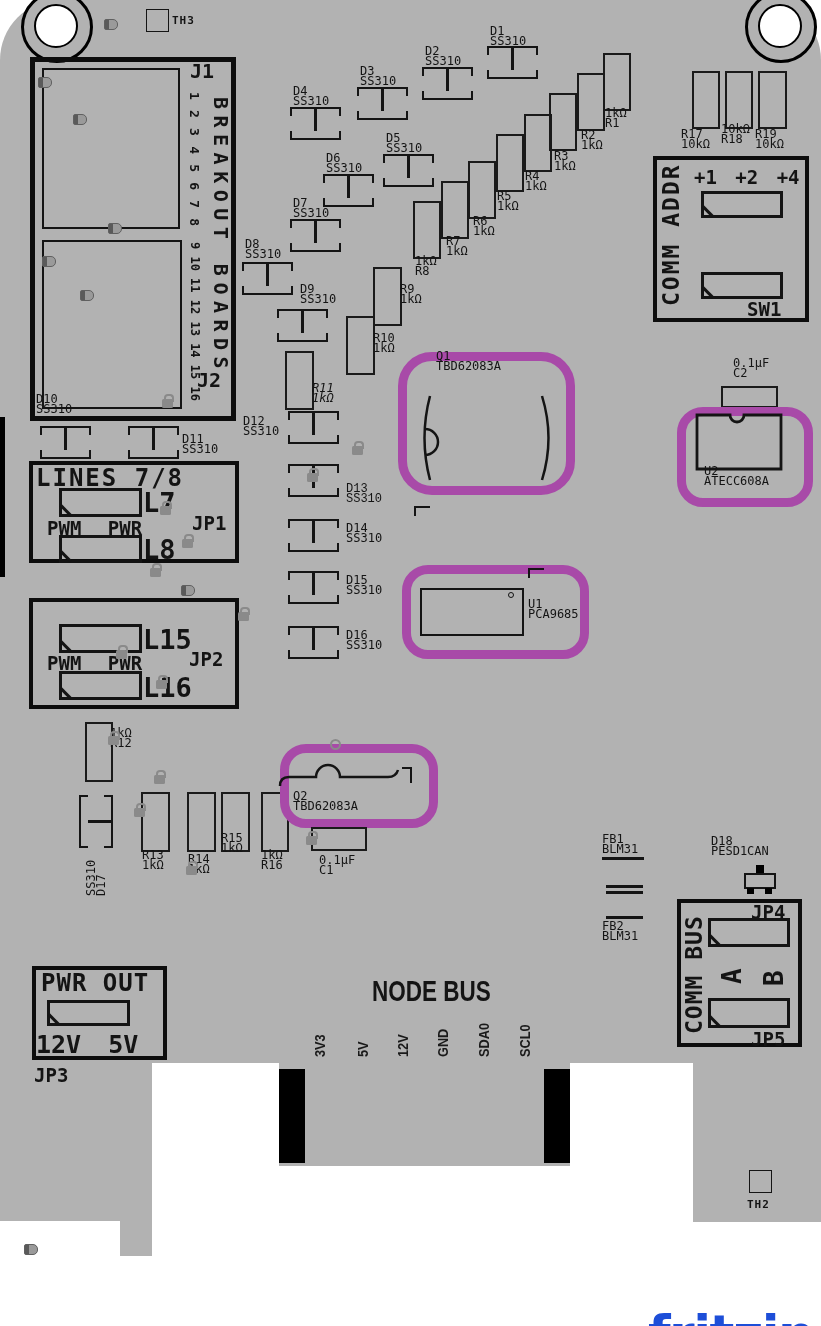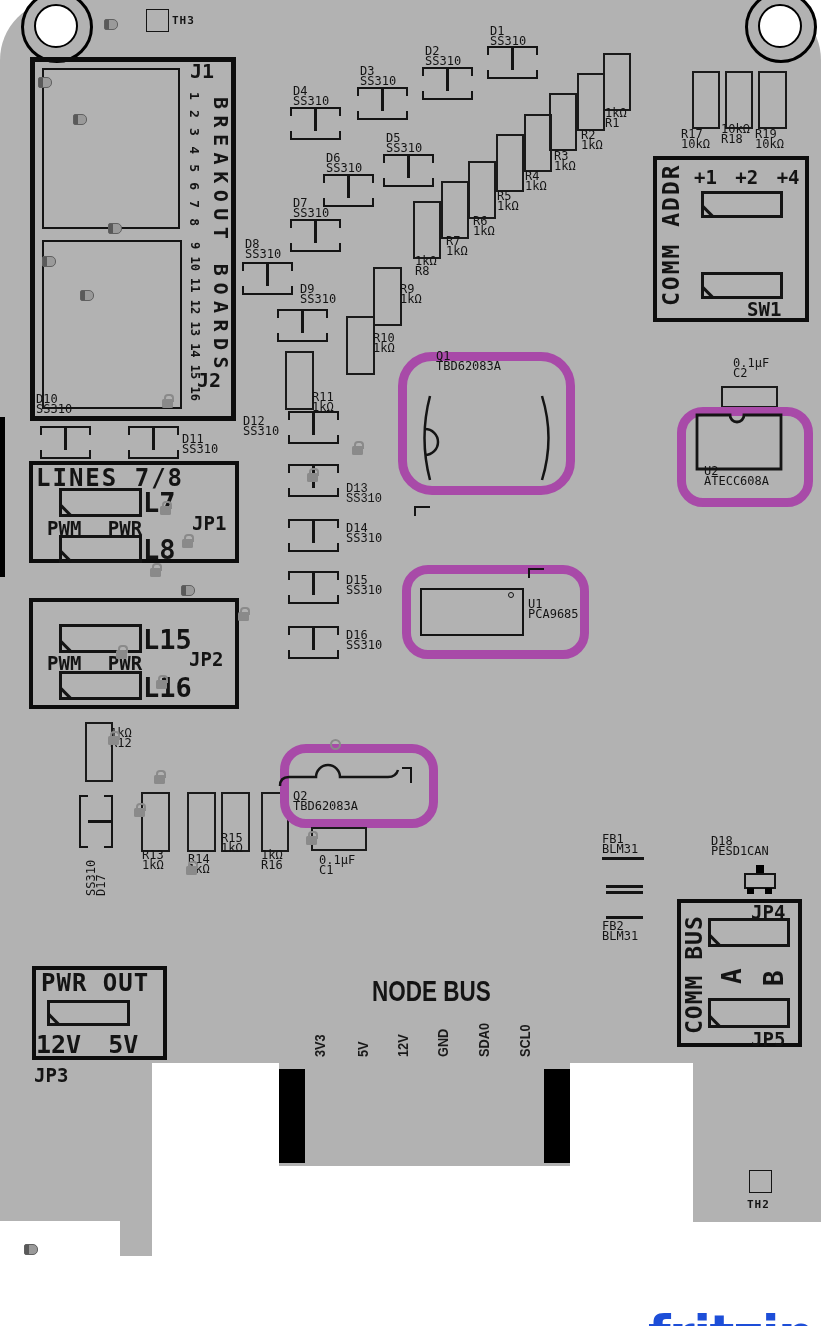--- a/index.html
+++ b/index.html
@@ -178,21 +178,21 @@
   <div class="lbl lbl2 s12" style="left:605px;top:108px;"><span>1kΩ</span><span>R1</span></div>
   <div class="lbl lbl2 s12" style="left:581px;top:130px;"><span>R2</span><span>1kΩ</span></div>
   <div class="lbl lbl2 s12" style="left:554px;top:151px;"><span>R3</span><span>1kΩ</span></div>
   <div class="lbl lbl2 s12" style="left:525px;top:171px;"><span>R4</span><span>1kΩ</span></div>
   <div class="lbl lbl2 s12" style="left:497px;top:191px;"><span>R5</span><span>1kΩ</span></div>
   <div class="lbl lbl2 s12" style="left:473px;top:216px;"><span>R6</span><span>1kΩ</span></div>
   <div class="lbl lbl2 s12" style="left:446px;top:236px;"><span>R7</span><span>1kΩ</span></div>
   <div class="lbl lbl2 s12" style="left:415px;top:256px;"><span>1kΩ</span><span>R8</span></div>
   <div class="lbl lbl2 s12" style="left:400px;top:284px;"><span>R9</span><span>1kΩ</span></div>
   <div class="lbl lbl2 s12" style="left:373px;top:333px;"><span>R10</span><span>1kΩ</span></div>
-  <div class="lbl lbl2 s12" style="left:312px;top:392px;"><span>R11</span><span>1kΩ</span></div>
+  <div class="lbl lbl2 s12" style="left:312px;top:383px;font-style:italic;"><span>R11</span><span>1kΩ</span></div>
   <div class="lbl lbl2 s12" style="left:110px;top:728px;"><span>1kΩ</span><span>R12</span></div>
   <div class="lbl lbl2 s12" style="left:142px;top:850px;"><span>R13</span><span>1kΩ</span></div>
   <div class="lbl lbl2 s12" style="left:188px;top:854px;"><span>R14</span><span>1kΩ</span></div>
   <div class="lbl lbl2 s12" style="left:221px;top:833px;"><span>R15</span><span>1kΩ</span></div>
   <div class="lbl lbl2 s12" style="left:261px;top:850px;"><span>1kΩ</span><span>R16</span></div>
   <div class="lbl lbl2 s12" style="left:681px;top:129px;"><span>R17</span><span>10kΩ</span></div>
   <div class="lbl lbl2 s12" style="left:721px;top:124px;"><span>10kΩ</span><span>R18</span></div>
   <div class="lbl lbl2 s12" style="left:755px;top:129px;"><span>R19</span><span>10kΩ</span></div>
 
   <div class="box4" style="left:653px;top:156px;width:148px;height:158px;"></div>

